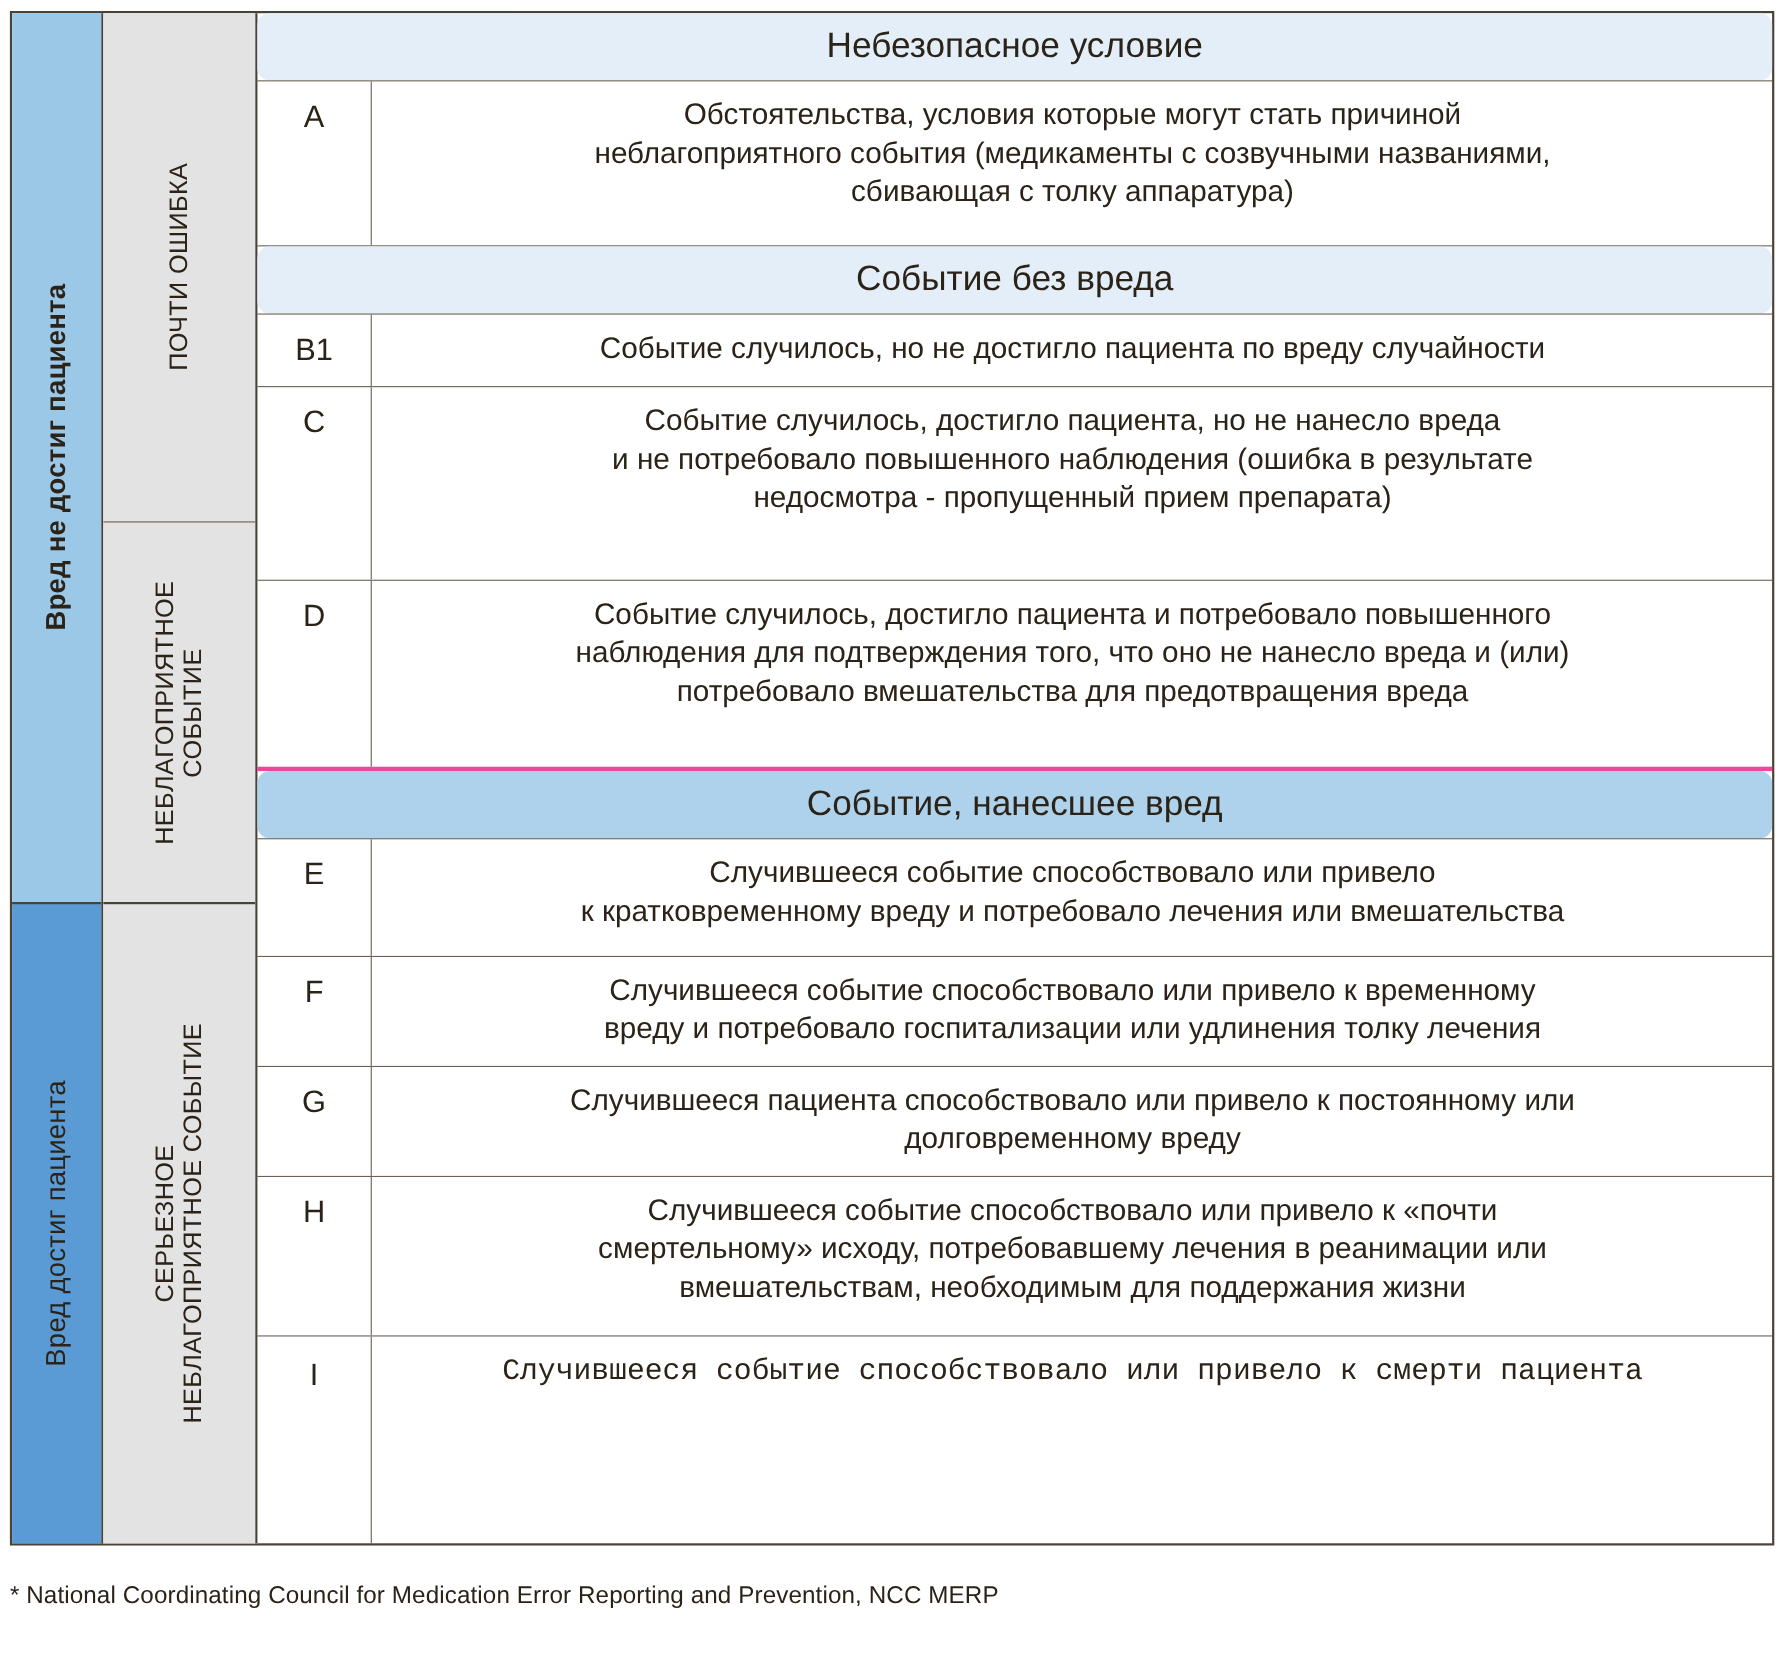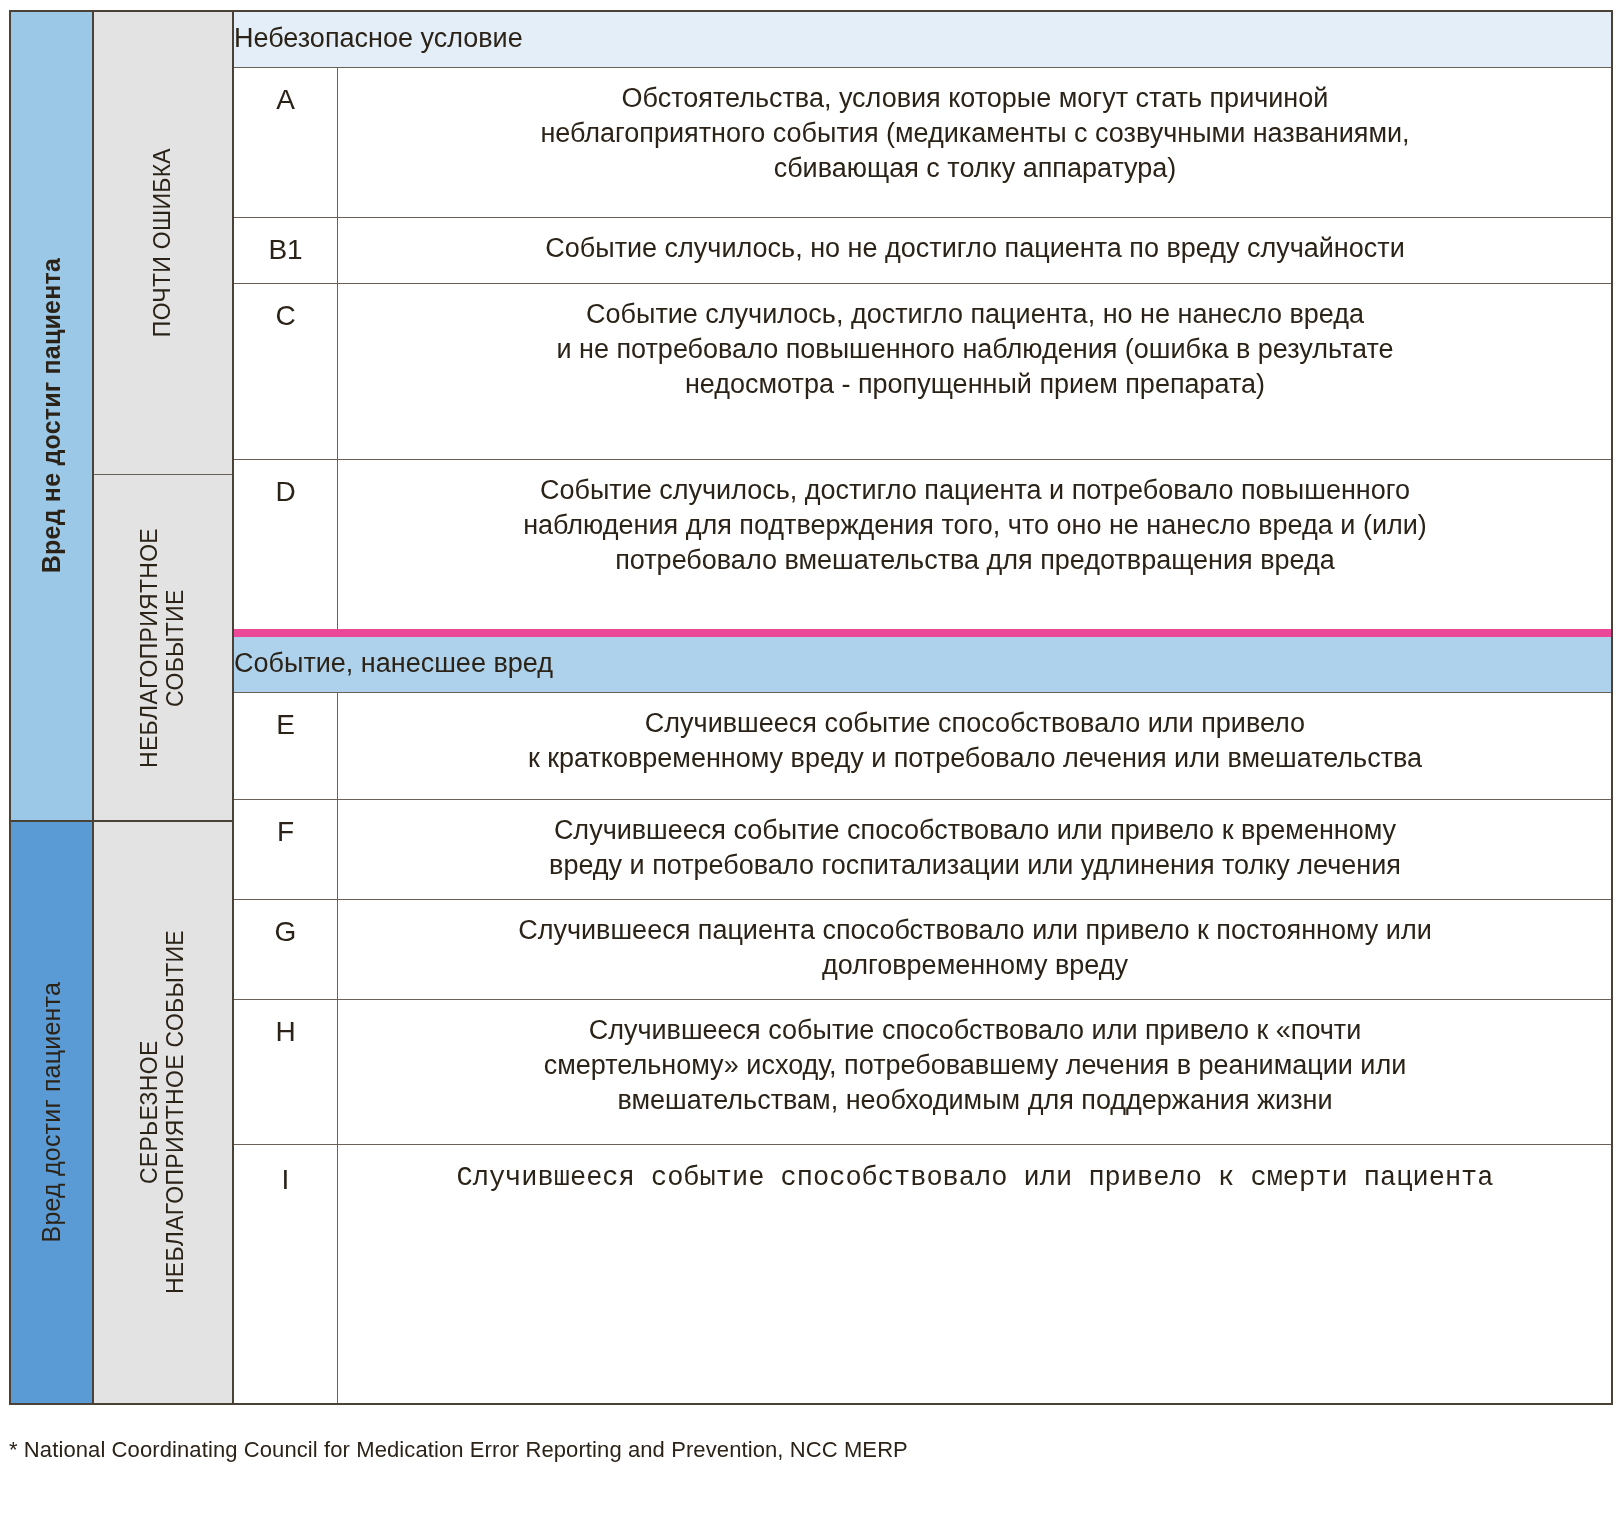--- a/index.html
+++ b/index.html
@@ -91,22 +91,24 @@
     flex-direction: column;
   }
   .row {
     display: flex;
     align-items: stretch;
   }
   .row + .row { border-top: 1px solid #6a6156; }
 
   .bar {
     display: block;
-    font-size: 27px;
+    text-align: center;
+    font-size: 32px;
     padding: 11px 0 13px;
+    border-radius: 11px;
   }
   .bar.light { background: #e4eef8; }
   .bar.medium { background: #aed2ec; }
 
   .code {
     flex: 0 0 104px;
     display: flex;
     align-items: flex-start;
     justify-content: center;
     padding-top: 16px;
@@ -182,20 +184,23 @@
         <div class="bar light" style="width:100%">Небезопасное условие</div>
       </div>
 
       <div class="row r-A">
         <div class="code">A</div>
         <div class="desc">Обстоятельства, условия которые могут стать причиной
 неблагоприятного события (медикаменты с созвучными названиями,
 сбивающая с толку аппаратура)</div>
       </div>
 
+      <div class="row">
+        <div class="bar light" style="width:100%">Событие без вреда</div>
+      </div>
 
       <div class="row r-B1">
         <div class="code">B1</div>
         <div class="desc">Событие случилось, но не достигло пациента по вреду случайности</div>
       </div>
 
 
       <div class="row r-C">
         <div class="code">C</div>
         <div class="desc">Событие случилось, достигло пациента, но не нанесло вреда
@@ -203,21 +208,21 @@
 недосмотра - пропущенный прием препарата)</div>
       </div>
 
       <div class="row r-D">
         <div class="code">D</div>
         <div class="desc">Событие случилось, достигло пациента и потребовало повышенного
 наблюдения для подтверждения того, что оно не нанесло вреда и (или)
 потребовало вмешательства для предотвращения вреда</div>
       </div>
 
-      <div class="row" style="border-top:8px solid #ec4899;">
+      <div class="row" style="border-top:4px solid #ec4899;">
         <div class="bar medium" style="width:100%">Событие, нанесшее вред</div>
       </div>
 
       <div class="row r-E">
         <div class="code">E</div>
         <div class="desc">Случившееся событие способствовало или привело
 к кратковременному вреду и потребовало лечения или вмешательства</div>
       </div>
 
       <div class="row r-F">

